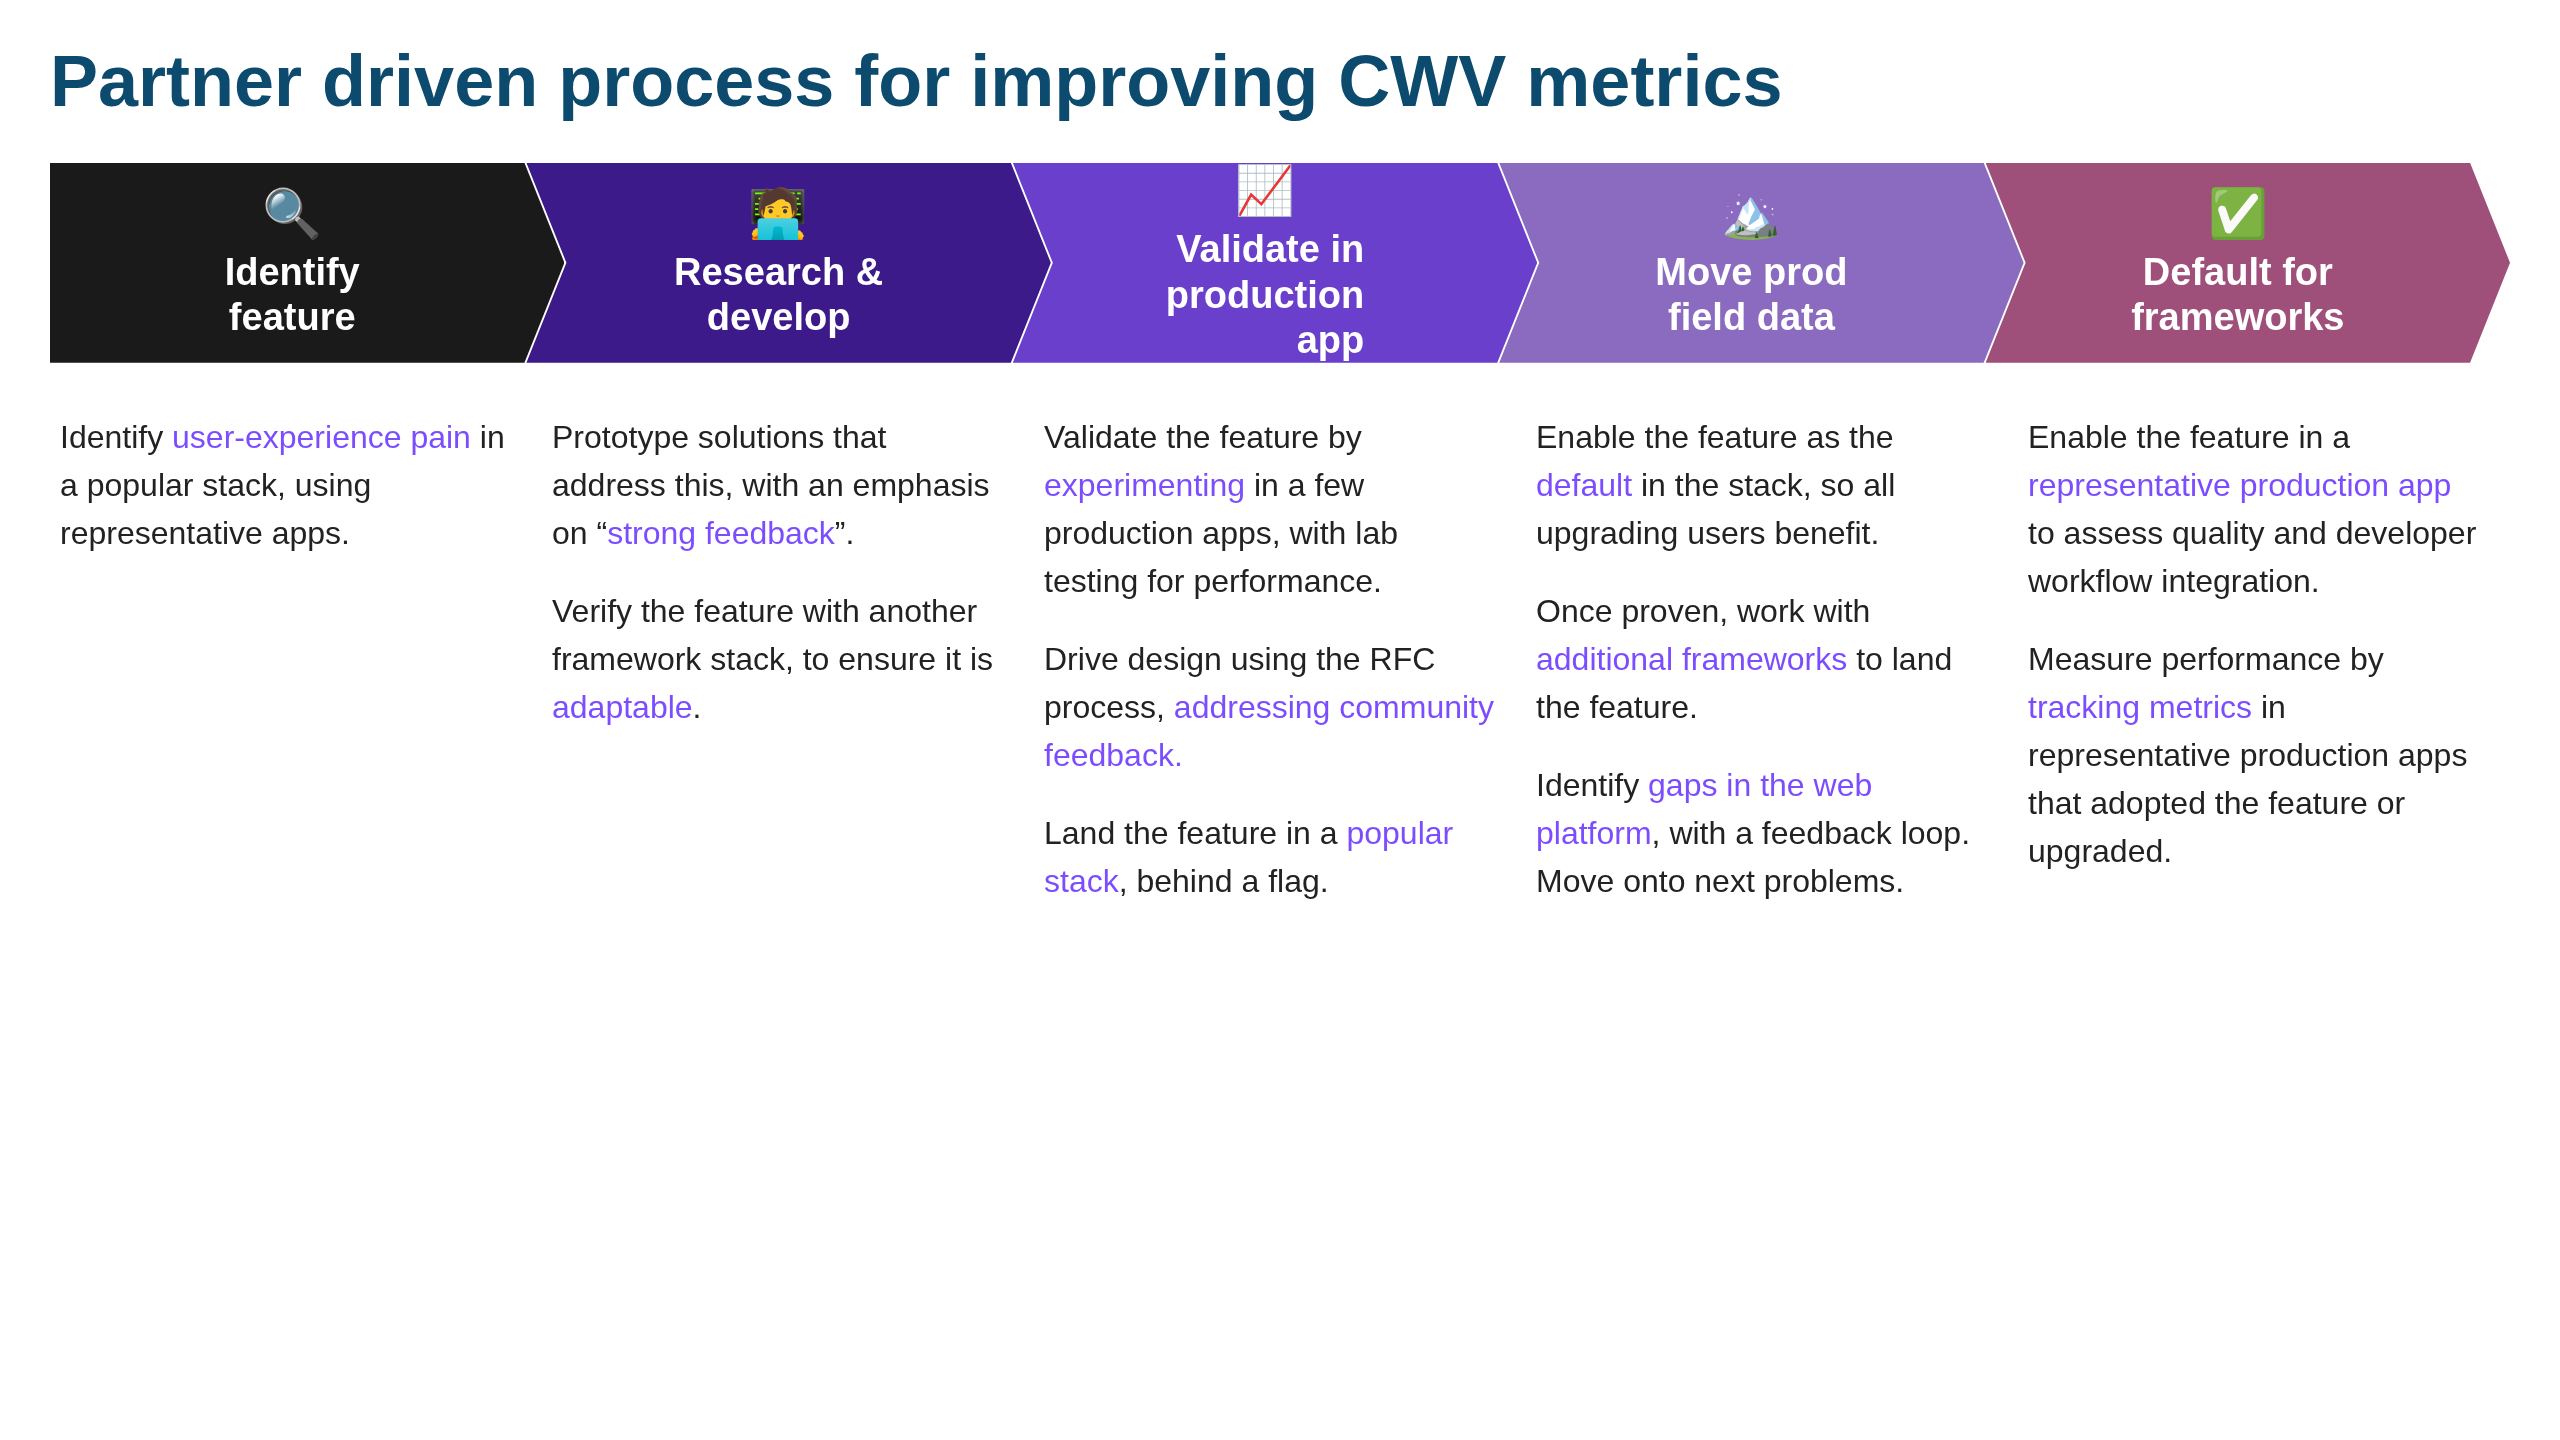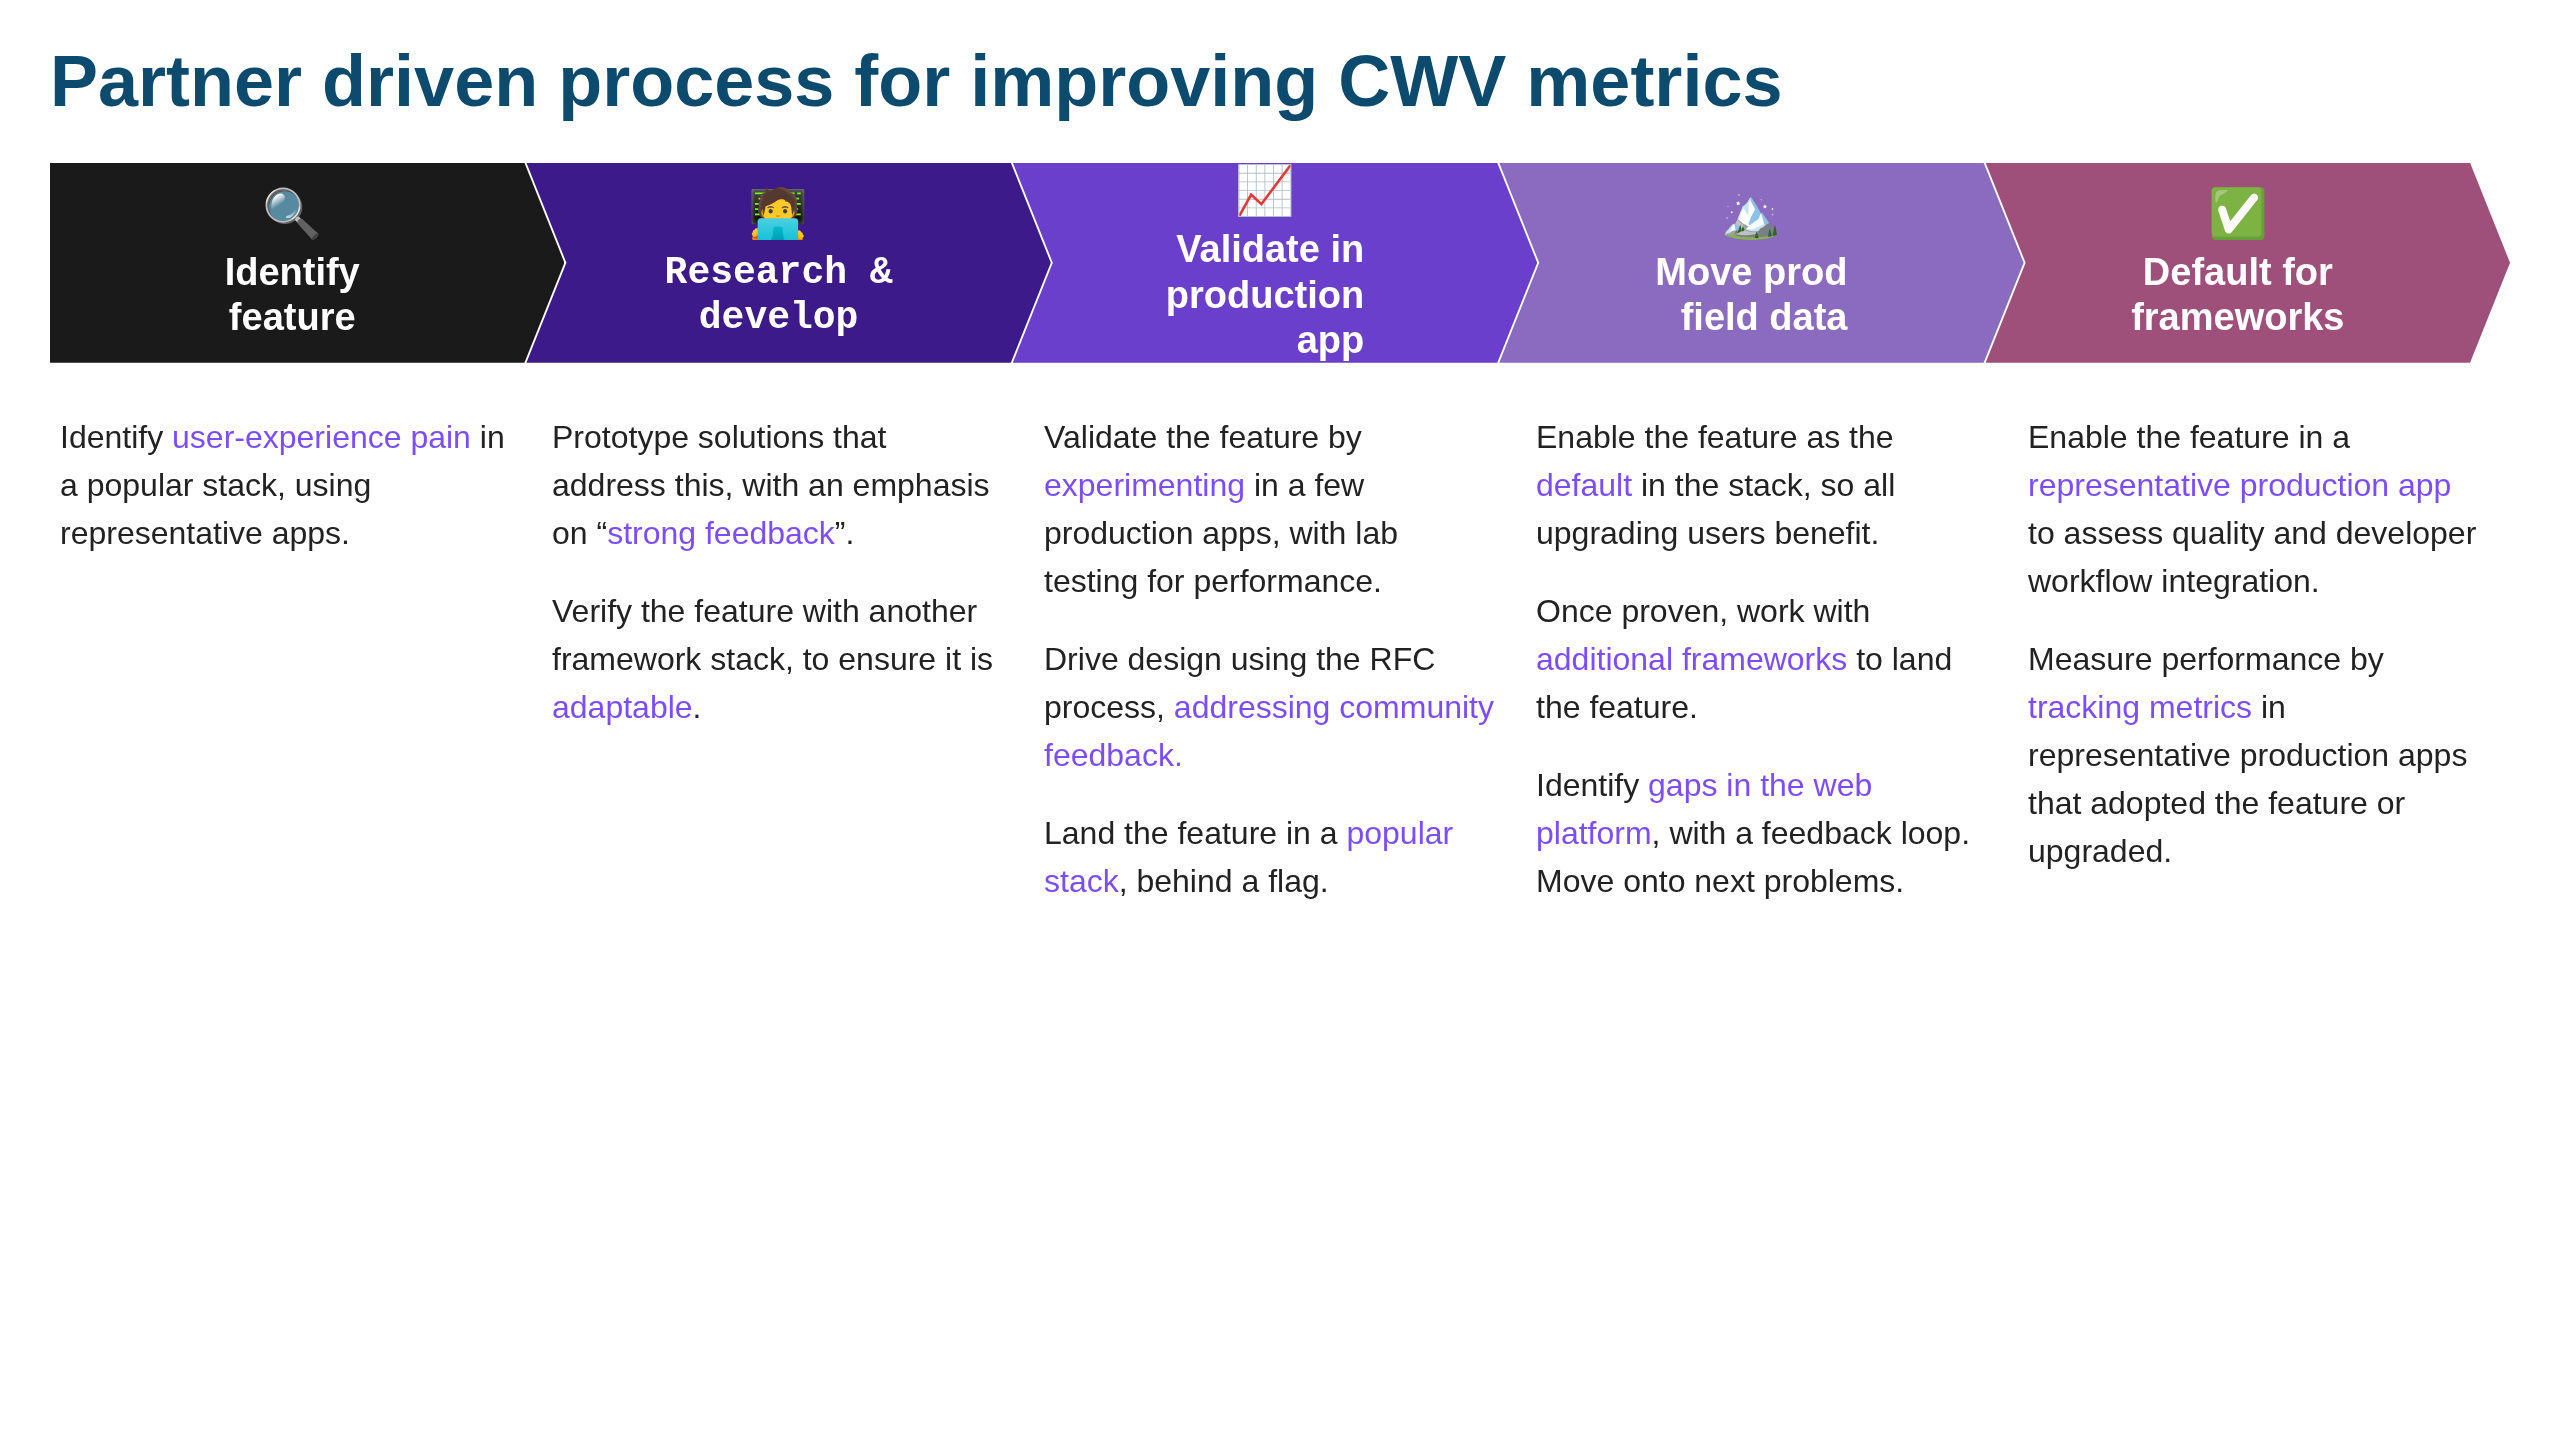--- a/index.html
+++ b/index.html
@@ -74,32 +74,32 @@
 <h1>Partner driven process for improving CWV metrics</h1>
 
 <div class="arrows-row">
     <div class="arrow-item" style="background-color: rgb(26, 26, 26); z-index: 10;">
       <span class="arrow-icon">🔍</span>
       <span class="arrow-title" style="white-space: pre-line;">Identify
 feature</span>
     </div>
     <div class="arrow-item" style="background-color: rgb(61, 26, 138); margin-left: -38px; z-index: 4;">
       <span class="arrow-icon">🧑‍💻</span>
-      <span class="arrow-title" style="white-space: pre-line; font-family: Liberation Mono, monospace;">Research &amp;
+      <span class="arrow-title" style="white-space: pre-line;">Research &amp;
 develop</span>
     </div>
     <div class="arrow-item" style="background-color: rgb(106, 63, 203); margin-left: -38px; z-index: 3;">
       <span class="arrow-icon">📈</span>
       <span class="arrow-title" style="white-space: pre-line; text-align: right;">Validate in
 production
 app</span>
     </div>
     <div class="arrow-item" style="background-color: rgb(139, 107, 191); margin-left: -38px; z-index: 2;">
       <span class="arrow-icon">🏔️</span>
-      <span class="arrow-title" style="white-space: pre-line; text-align: right;">Move prod
+      <span class="arrow-title" style="white-space: pre-line;">Move prod
 field data</span>
     </div>
     <div class="arrow-item" style="background-color: rgb(158, 79, 122); margin-left: -38px; z-index: 1;">
       <span class="arrow-icon">✅</span>
       <span class="arrow-title" style="white-space: pre-line;">Default for
 frameworks</span>
     </div>
   </div>
 
 <div class="content-row">

